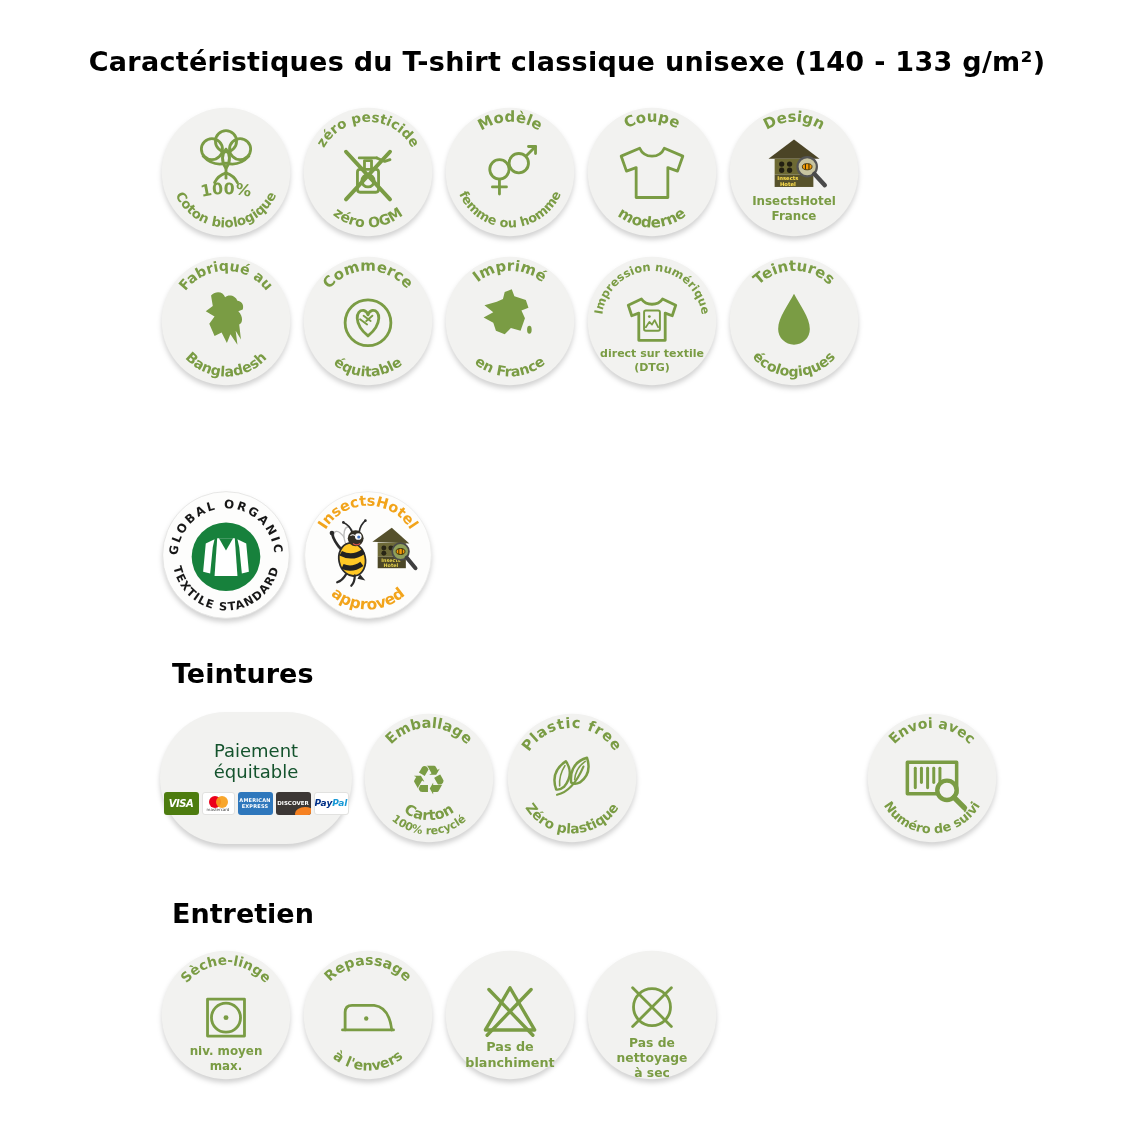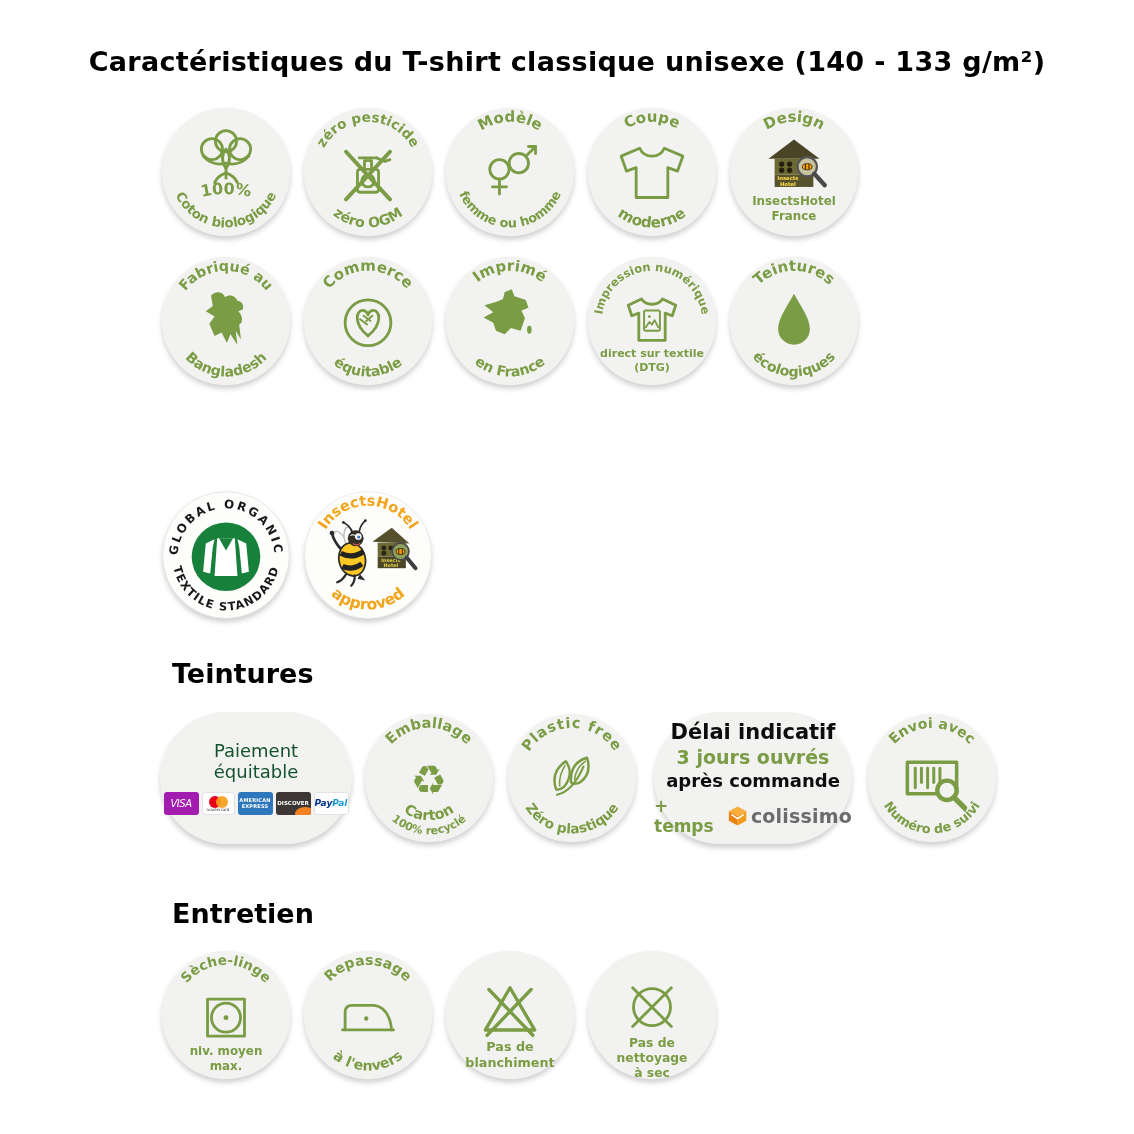--- a/index.html
+++ b/index.html
@@ -19,21 +19,21 @@
   .yt { font-weight:700; fill:#f2a41b; font-family:"DejaVu Sans",sans-serif; }
   .ik { stroke:#7a9c44; fill:none; stroke-width:3.2; stroke-linecap:round; stroke-linejoin:round; }
   .if { fill:#7a9c44; }
   .pill { position:absolute; top:0; height:132px; background:#f2f2f0; border-radius:66px;
           box-shadow:0 4px 5px rgba(0,0,0,.18); display:flex; flex-direction:column;
           align-items:center; justify-content:center; }
   .pay-line { font-size:18px; font-weight:400; color:#14532d; line-height:1.15; }
   .cards { display:flex; gap:3px; margin-top:9px; align-items:center; }
   .card { height:23px; border-radius:3px; display:flex; align-items:center; justify-content:center;
           box-sizing:border-box; position:relative; overflow:hidden; }
-  .c-visa { width:35px; background:#a21caf; color:#fff; font-style:italic; font-weight:400; font-size:10px; letter-spacing:-.5px; }
+  .c-visa { width:35px; background:#4d7c0f; color:#fff; font-style:italic; font-weight:700; font-size:10px; letter-spacing:-.5px; }
   .c-mc { width:33px; background:#fff; border:1px solid #e2e2e0; flex-direction:column; }
   .mc-dots { display:flex; align-items:center; height:13px; margin-top:1px; }
   .mc-r { width:12px; height:12px; border-radius:50%; background:#eb001b; }
   .mc-o { width:12px; height:12px; border-radius:50%; background:#f79e1b; margin-left:-5px; opacity:.92; }
   .mc-lbl { font-size:4px; color:#3a3a3a; line-height:1; }
   .c-amex { width:35px; background:#2e77bc; color:#fff; font-weight:700; font-size:5px;
             flex-direction:column; line-height:1.2; letter-spacing:.2px; }
   .c-disc { width:35px; background:#3c3735; color:#fff; font-weight:700; font-size:5.5px; }
   .disc-swoosh { position:absolute; right:-4px; bottom:-5px; width:20px; height:13px;
                  background:#f68121; border-radius:50%; }
@@ -376,35 +376,20 @@
           <path d="M57,88 Q50,68 68,56 Q78,70 66,85 Q61,89 57,88 Z" stroke-width="2.8"></path>
           <path d="M61,84 Q60,72 67,61" stroke-width="1.8"></path>
           <path d="M74,80 Q72,58 92,52 Q98,70 84,80 Q78,83 74,80 Z" stroke-width="2.8"></path>
           <path d="M78,77 Q79,64 90,56" stroke-width="1.8"></path>
         </g>
         <text class="ct" font-size="16.5" letter-spacing="1"><textPath href="#pl-t" startOffset="50%" text-anchor="middle">Plastic free</textPath></text>
         <text class="ct" font-size="15.5"><textPath href="#pl-b" startOffset="50%" text-anchor="middle">Zéro plastique</textPath></text>
       </svg>
     </div>
 
-    <div class="pill" style="left:654px; width:198px;">
-      <div class="dl1">Délai indicatif</div>
-      <div class="dl2">3 jours ouvrés</div>
-      <div class="dl3">après commande</div>
-      <div class="dl4">
-        <span class="plus-temps">+ temps</span>
-        <svg width="22" height="24" viewBox="0 0 22 24">
-          <polygon points="11,1 21,6.5 11,12 1,6.5" fill="#f9ae3b"></polygon>
-          <polygon points="1,6.5 11,12 11,23 1,17.5" fill="#e8820c"></polygon>
-          <polygon points="21,6.5 11,12 11,23 21,17.5" fill="#f39b1d"></polygon>
-          <path d="M4,10.5 L11,15 L18,10.5" stroke="#fff" stroke-width="1.6" fill="none"></path>
-        </svg>
-        <span class="colissimo">colissimo</span>
-      </div>
-    </div>
 
     <div class="badge" style="position:absolute; left:866px;">
       <svg viewBox="0 0 150 150">
         <defs>
           <path id="en-t" d="M 18 75 A 57 57 0 0 1 132 75"></path>
           <path id="en-b" d="M 12 75 A 63 63 0 0 0 138 75"></path>
         </defs>
         <circle class="bgc" cx="75" cy="75" r="73"></circle>
         <g class="ik">
           <rect x="47" y="57" width="56" height="36" stroke-width="4"></rect>

